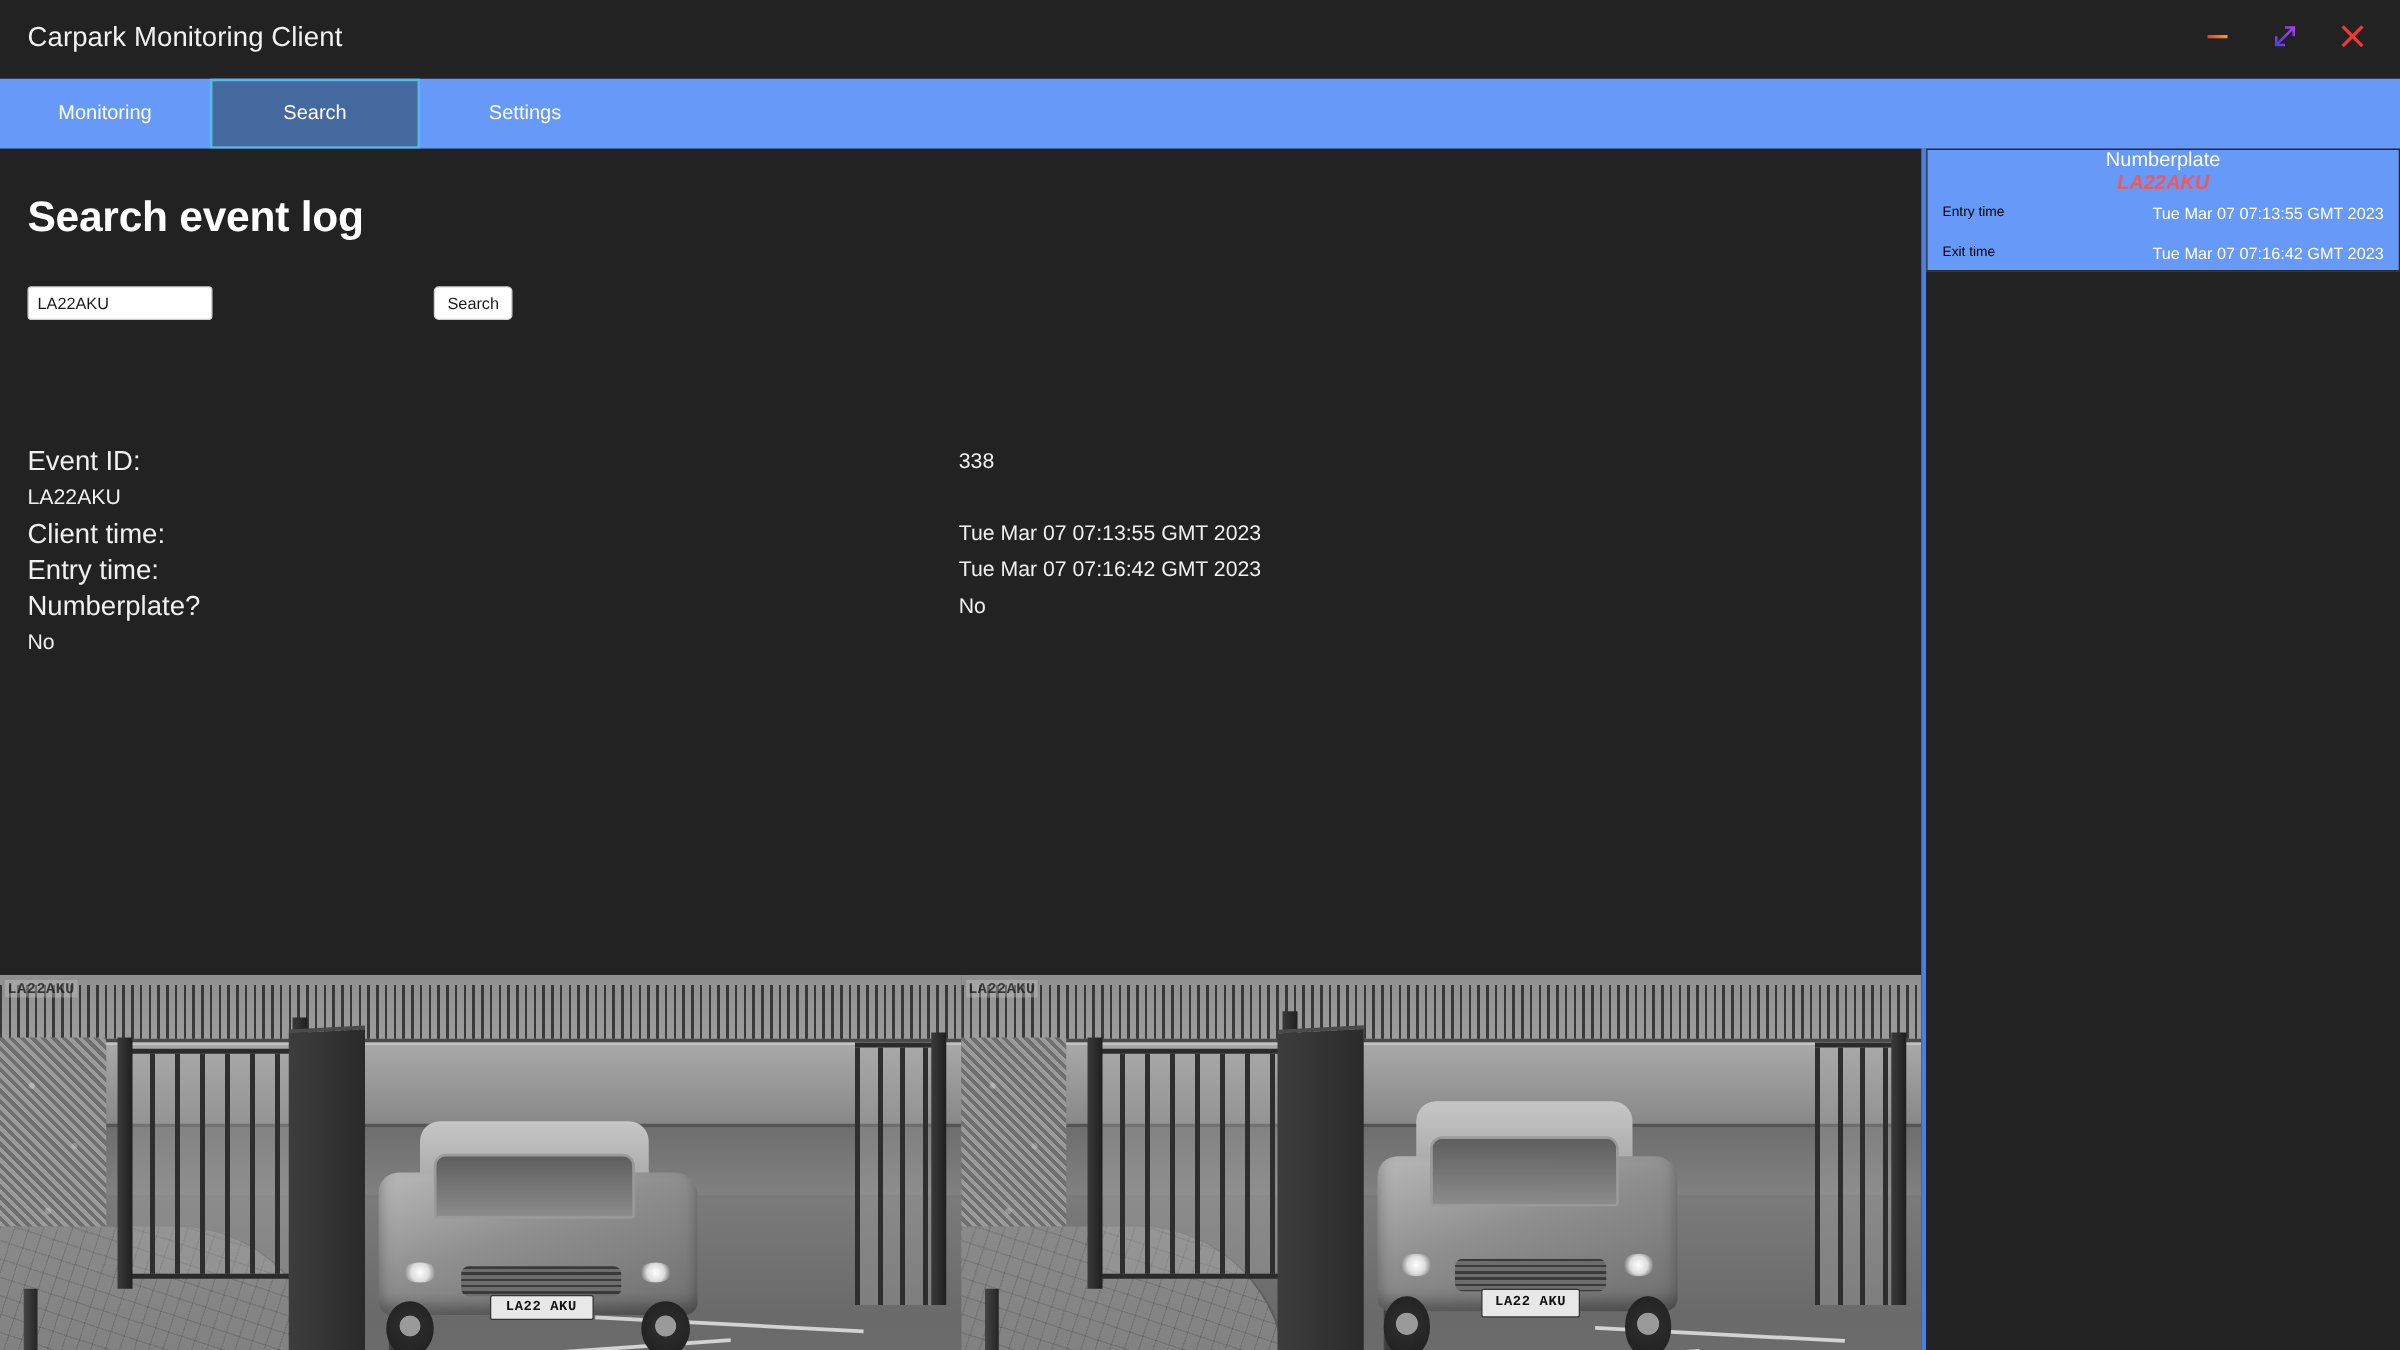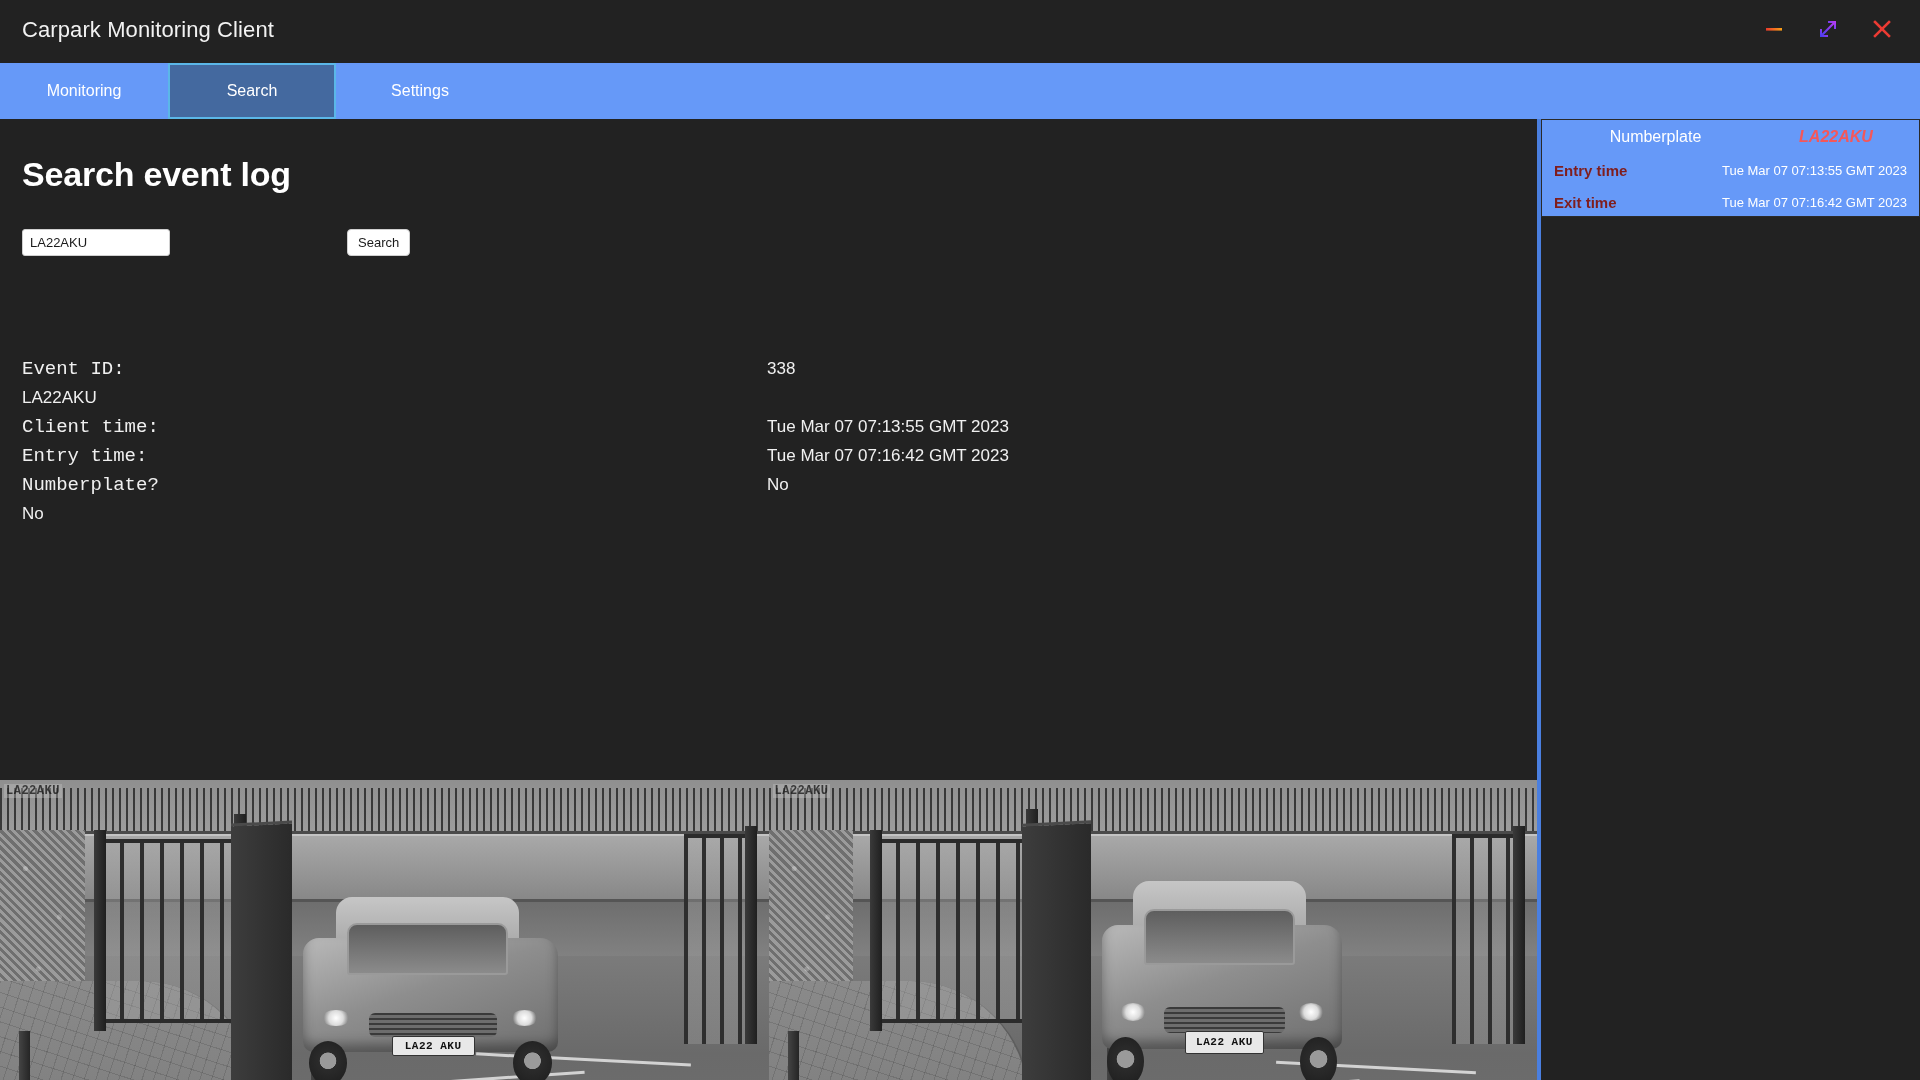--- a/index.html
+++ b/index.html
@@ -147,23 +147,22 @@
     left: 22px;
     width: 1400px;
   }
   .detail-row {
     display: flex;
     height: 29px;
     align-items: center;
   }
   .detail-label {
     width: 745px;
-    font-size: 19px;
+    font-size: 22px;
     color: #f0f0f0;
-    font-family: Liberation Mono, monospace;
   }
   .detail-value {
     font-size: 17px;
     color: #f0f0f0;
   }
 
   
   .camera-strip {
     position: absolute;
     left: 0;
@@ -350,41 +349,40 @@
     background: #6699f8;
     border: 1px solid #2a2a2a;
     cursor: pointer;
   }
   .card-row {
     display: flex;
     align-items: center;
     height: 32px;
     padding: 0 8px;
   }
-  .card-row.head { height: 34px; justify-content: flex-start; }
+  .card-row.head { height: 34px; justify-content: flex-start; flex-direction: column; }
   .card-head-label {
     flex: 1;
     text-align: center;
     font-size: 16px;
     color: #ffffff;
   }
   .card-head-plate {
     width: 150px;
     text-align: center;
     font-size: 16px;
     font-weight: bold;
     font-style: italic;
     color: #f4575a;
   }
   .card-label {
     flex: 1;
-    font-size: 15px;
-    color: #7f1d1d;
+    font-size: 11px;
+    color: #000000;
     padding-left: 4px;
-    font-weight: bold;
   }
   .card-value {
     font-size: 13px;
     color: #ffffff;
     text-align: right;
     padding-right: 4px;
   }
 </style>
 </head>
 <body>

